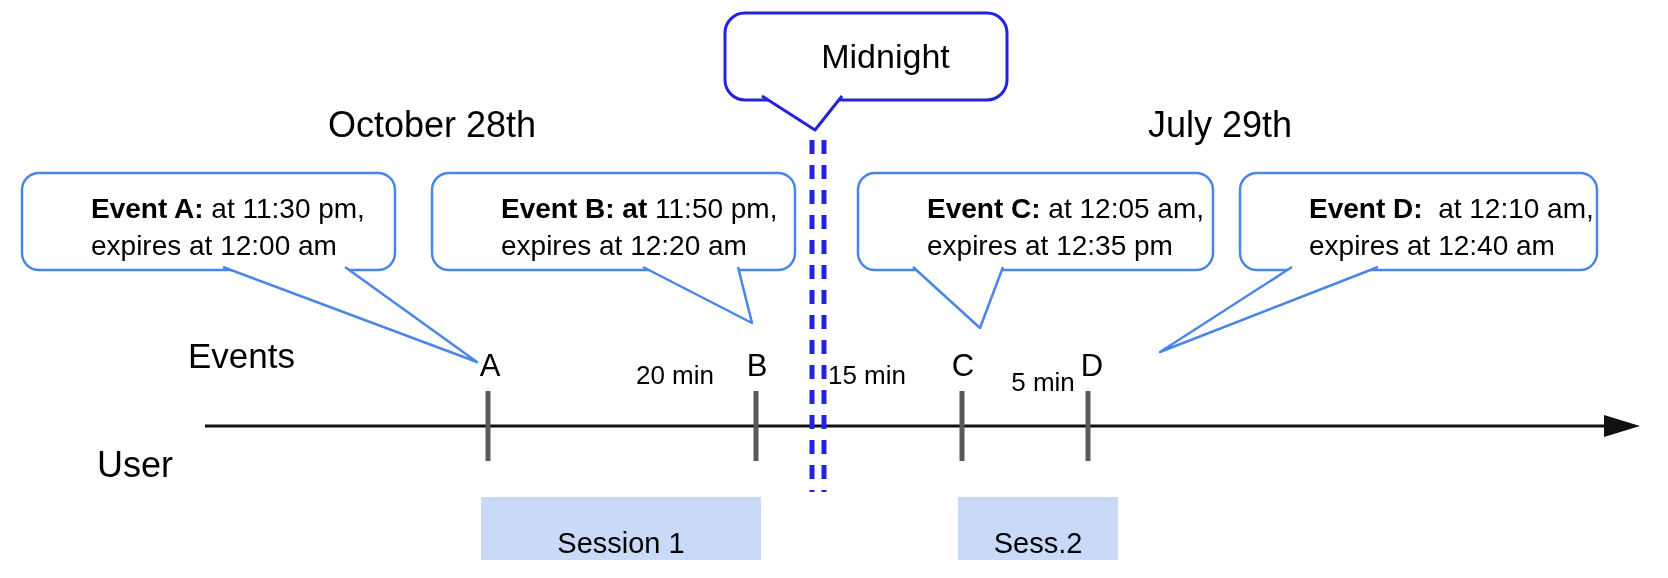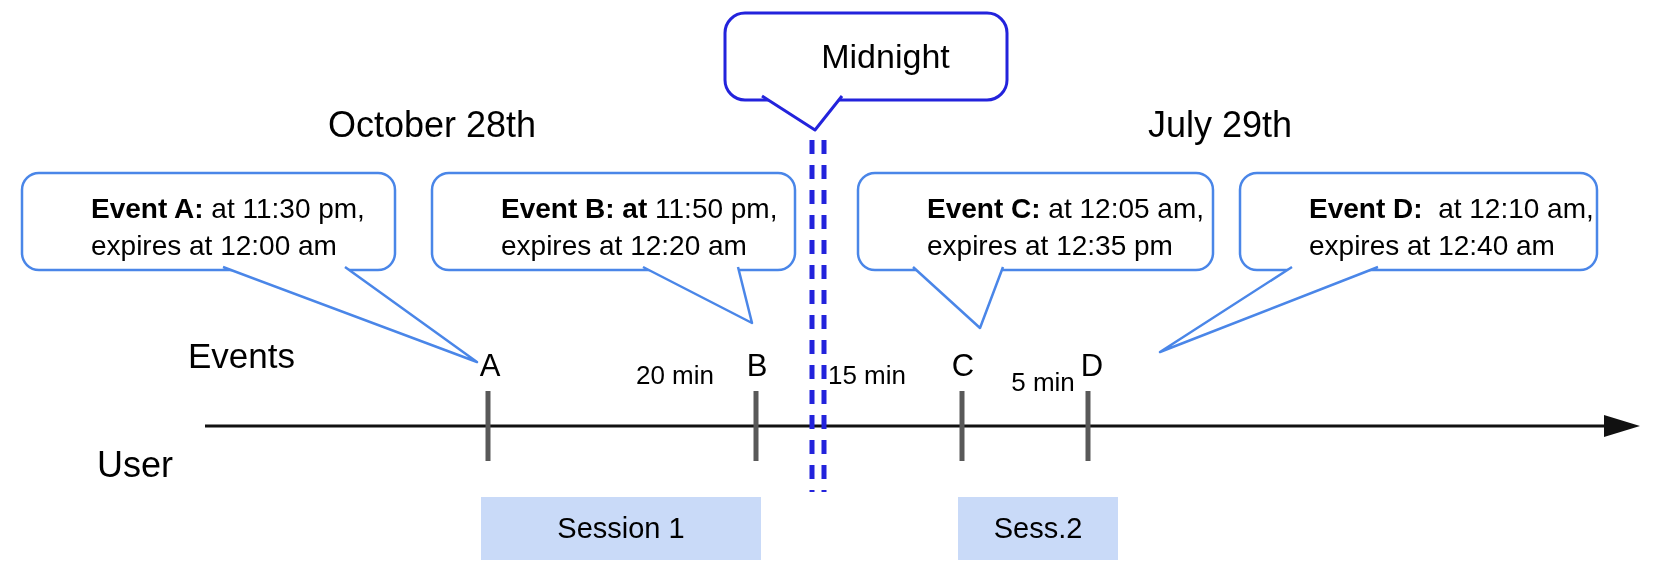--- a/index.html
+++ b/index.html
@@ -16,21 +16,21 @@
   }
   .events-label{left:188px;top:336px;font-size:35px;}
   .user-label{left:97px;top:404px;font-size:36px;margin-top:40px;}
   .tickletter{font-size:31px;top:348px;transform:translateX(-50%);}
   .interval{font-size:26px;transform:translateX(-50%);margin-left:12px;}
   .callout-text{position:absolute;font-size:28px;line-height:37px;white-space:nowrap;margin-left:37px;}
   .callout-text .b{font-weight:bold;}
   .callout-text .rest{white-space:pre;}
   .session{
     position:absolute;top:497px;height:63px;background:var(--session-fill,#c9daf8);
-    display:flex;align-items:center;justify-content:center;font-size:29px;
+    display:flex;align-items:flex-end;justify-content:center;font-size:29px;
   }
   
   .axis{stroke:var(--axis-color,#111);stroke-width:3;}
   .arrowhead{fill:var(--axis-color,#111);}
   .tick{stroke:var(--tick-color,#595959);stroke-width:5;}
   .dash{stroke:var(--midnight-border,#2323dc);stroke-width:5;stroke-dasharray:14 11;fill:none;}
   .bubble{fill:#fff;stroke:var(--event-border,#4a86e8);stroke-width:2.5;}
   .tail{fill:#fff;stroke:var(--event-border,#4a86e8);stroke-width:2.5;stroke-linejoin:round;}
   .mbubble{fill:#fff;stroke:var(--midnight-border,#2323dc);stroke-width:3;}
   .mtail{fill:#fff;stroke:var(--midnight-border,#2323dc);stroke-width:3;stroke-linejoin:round;}

